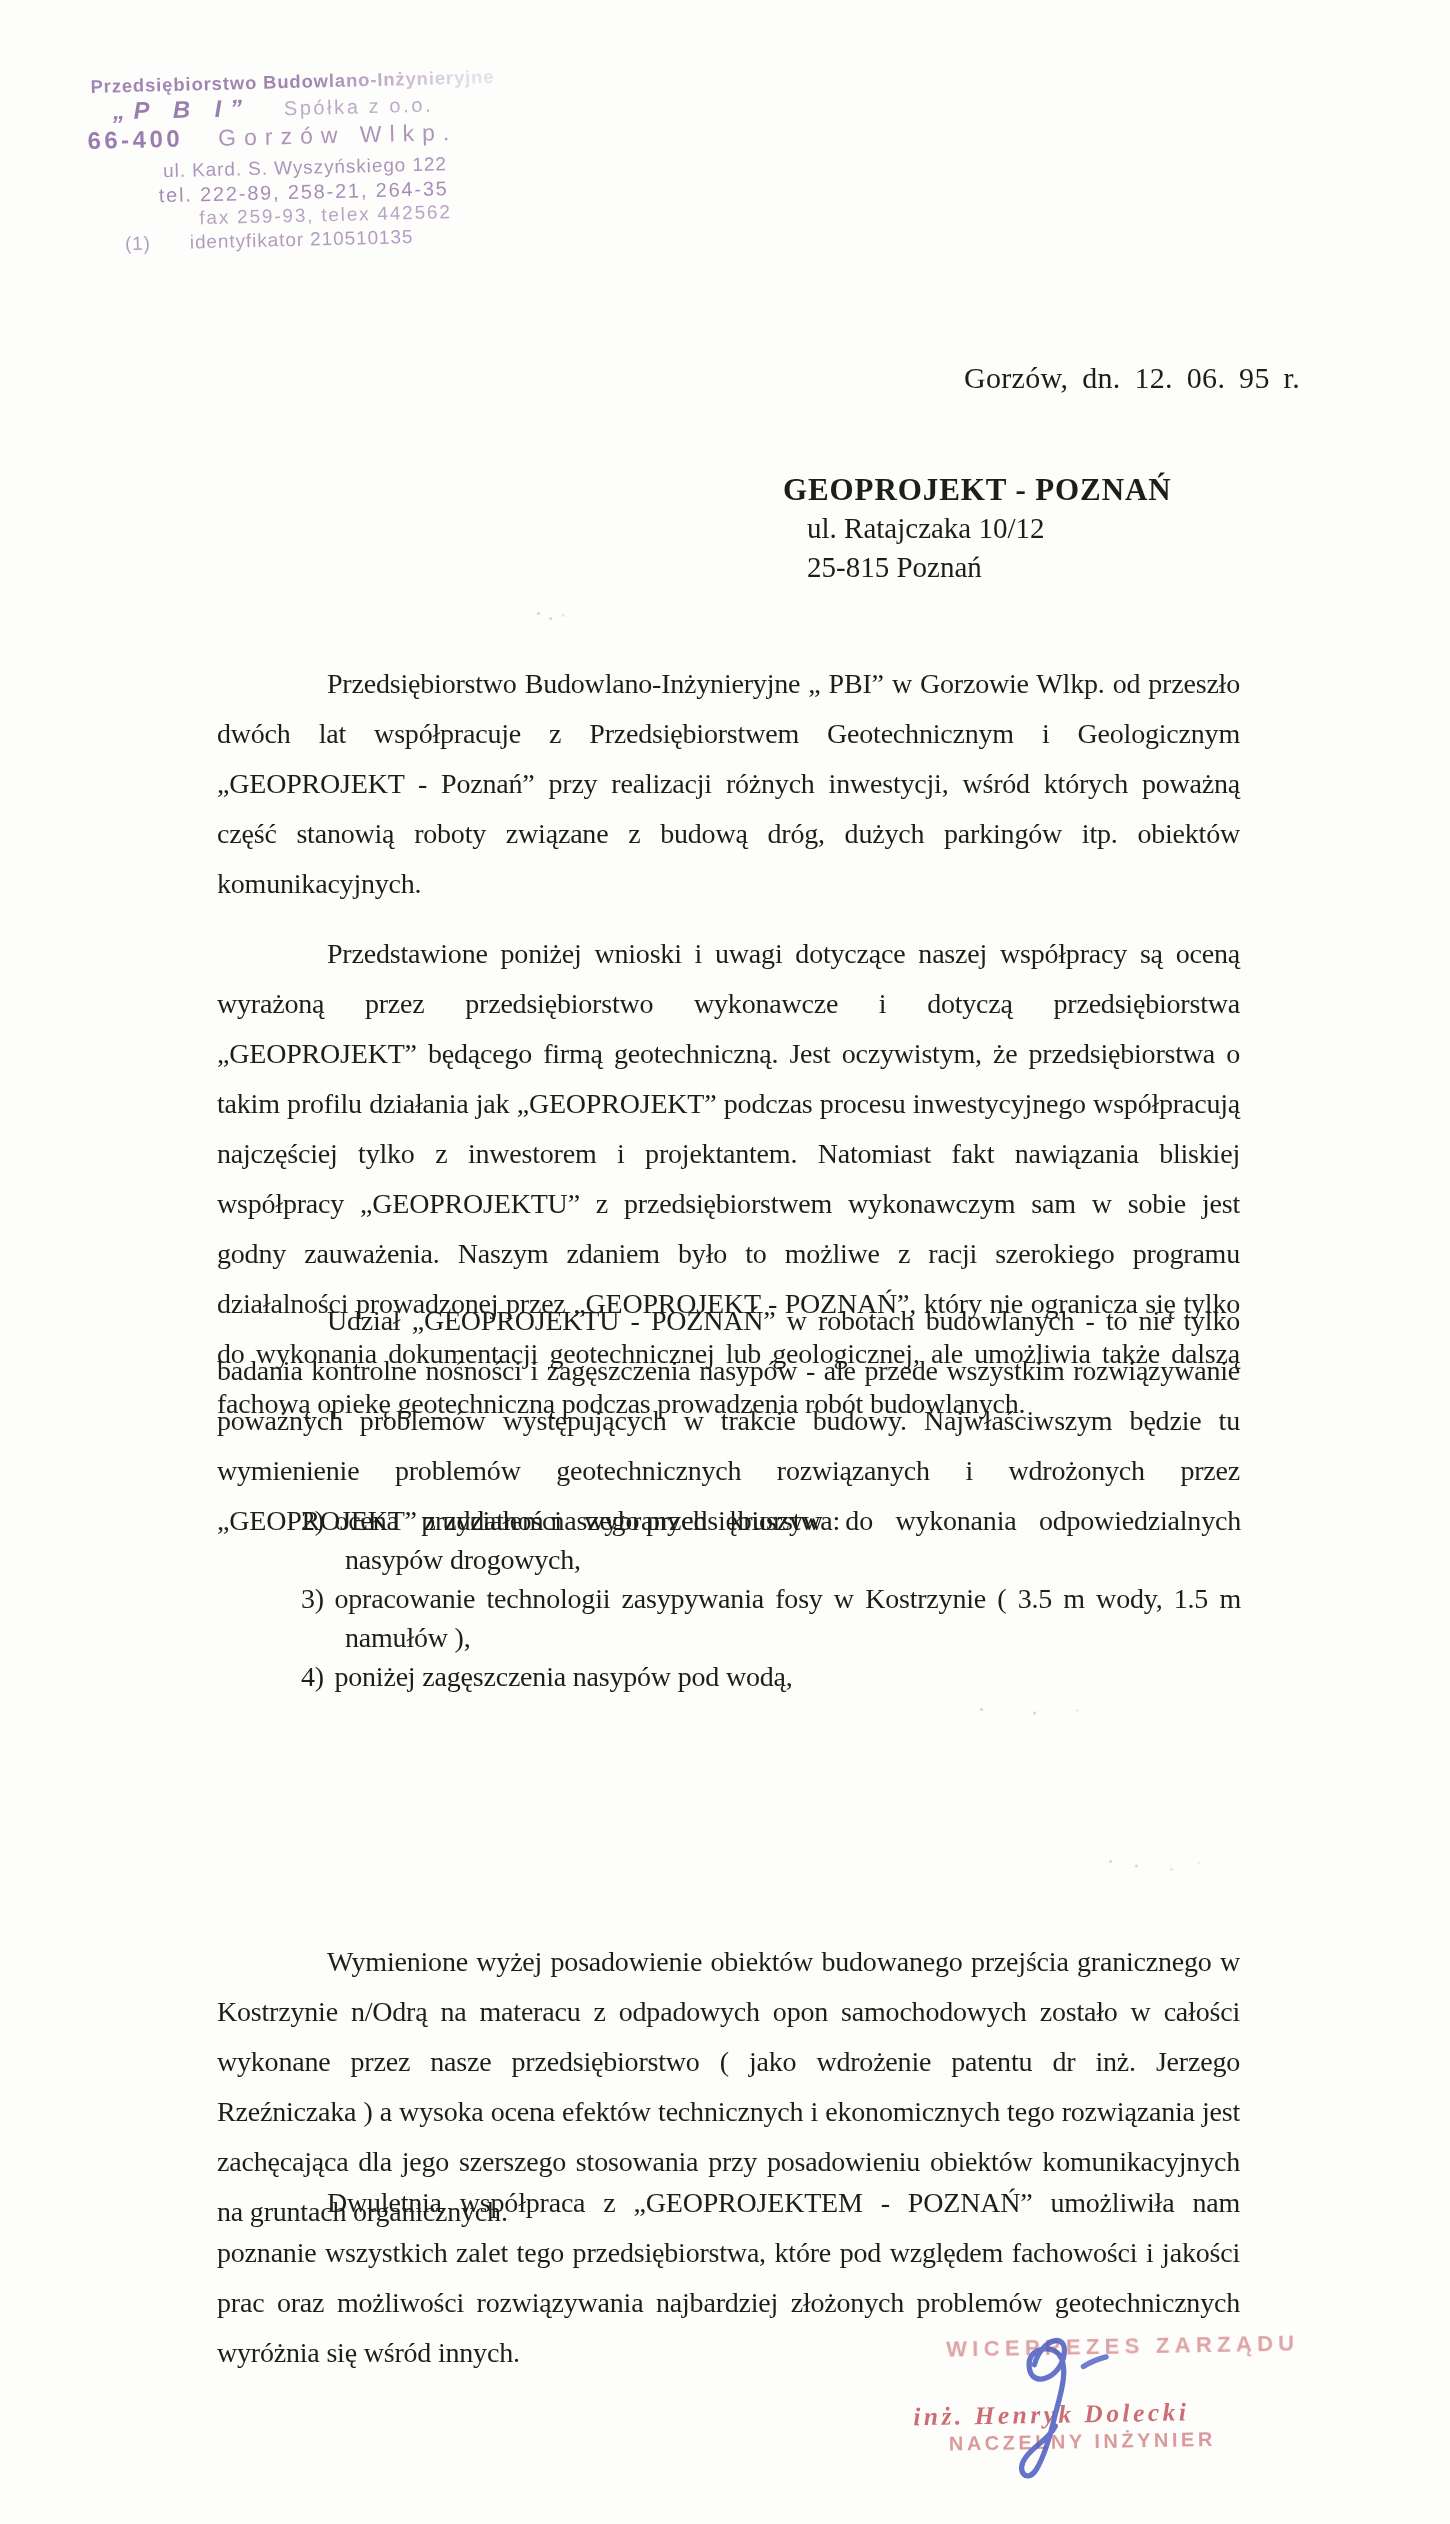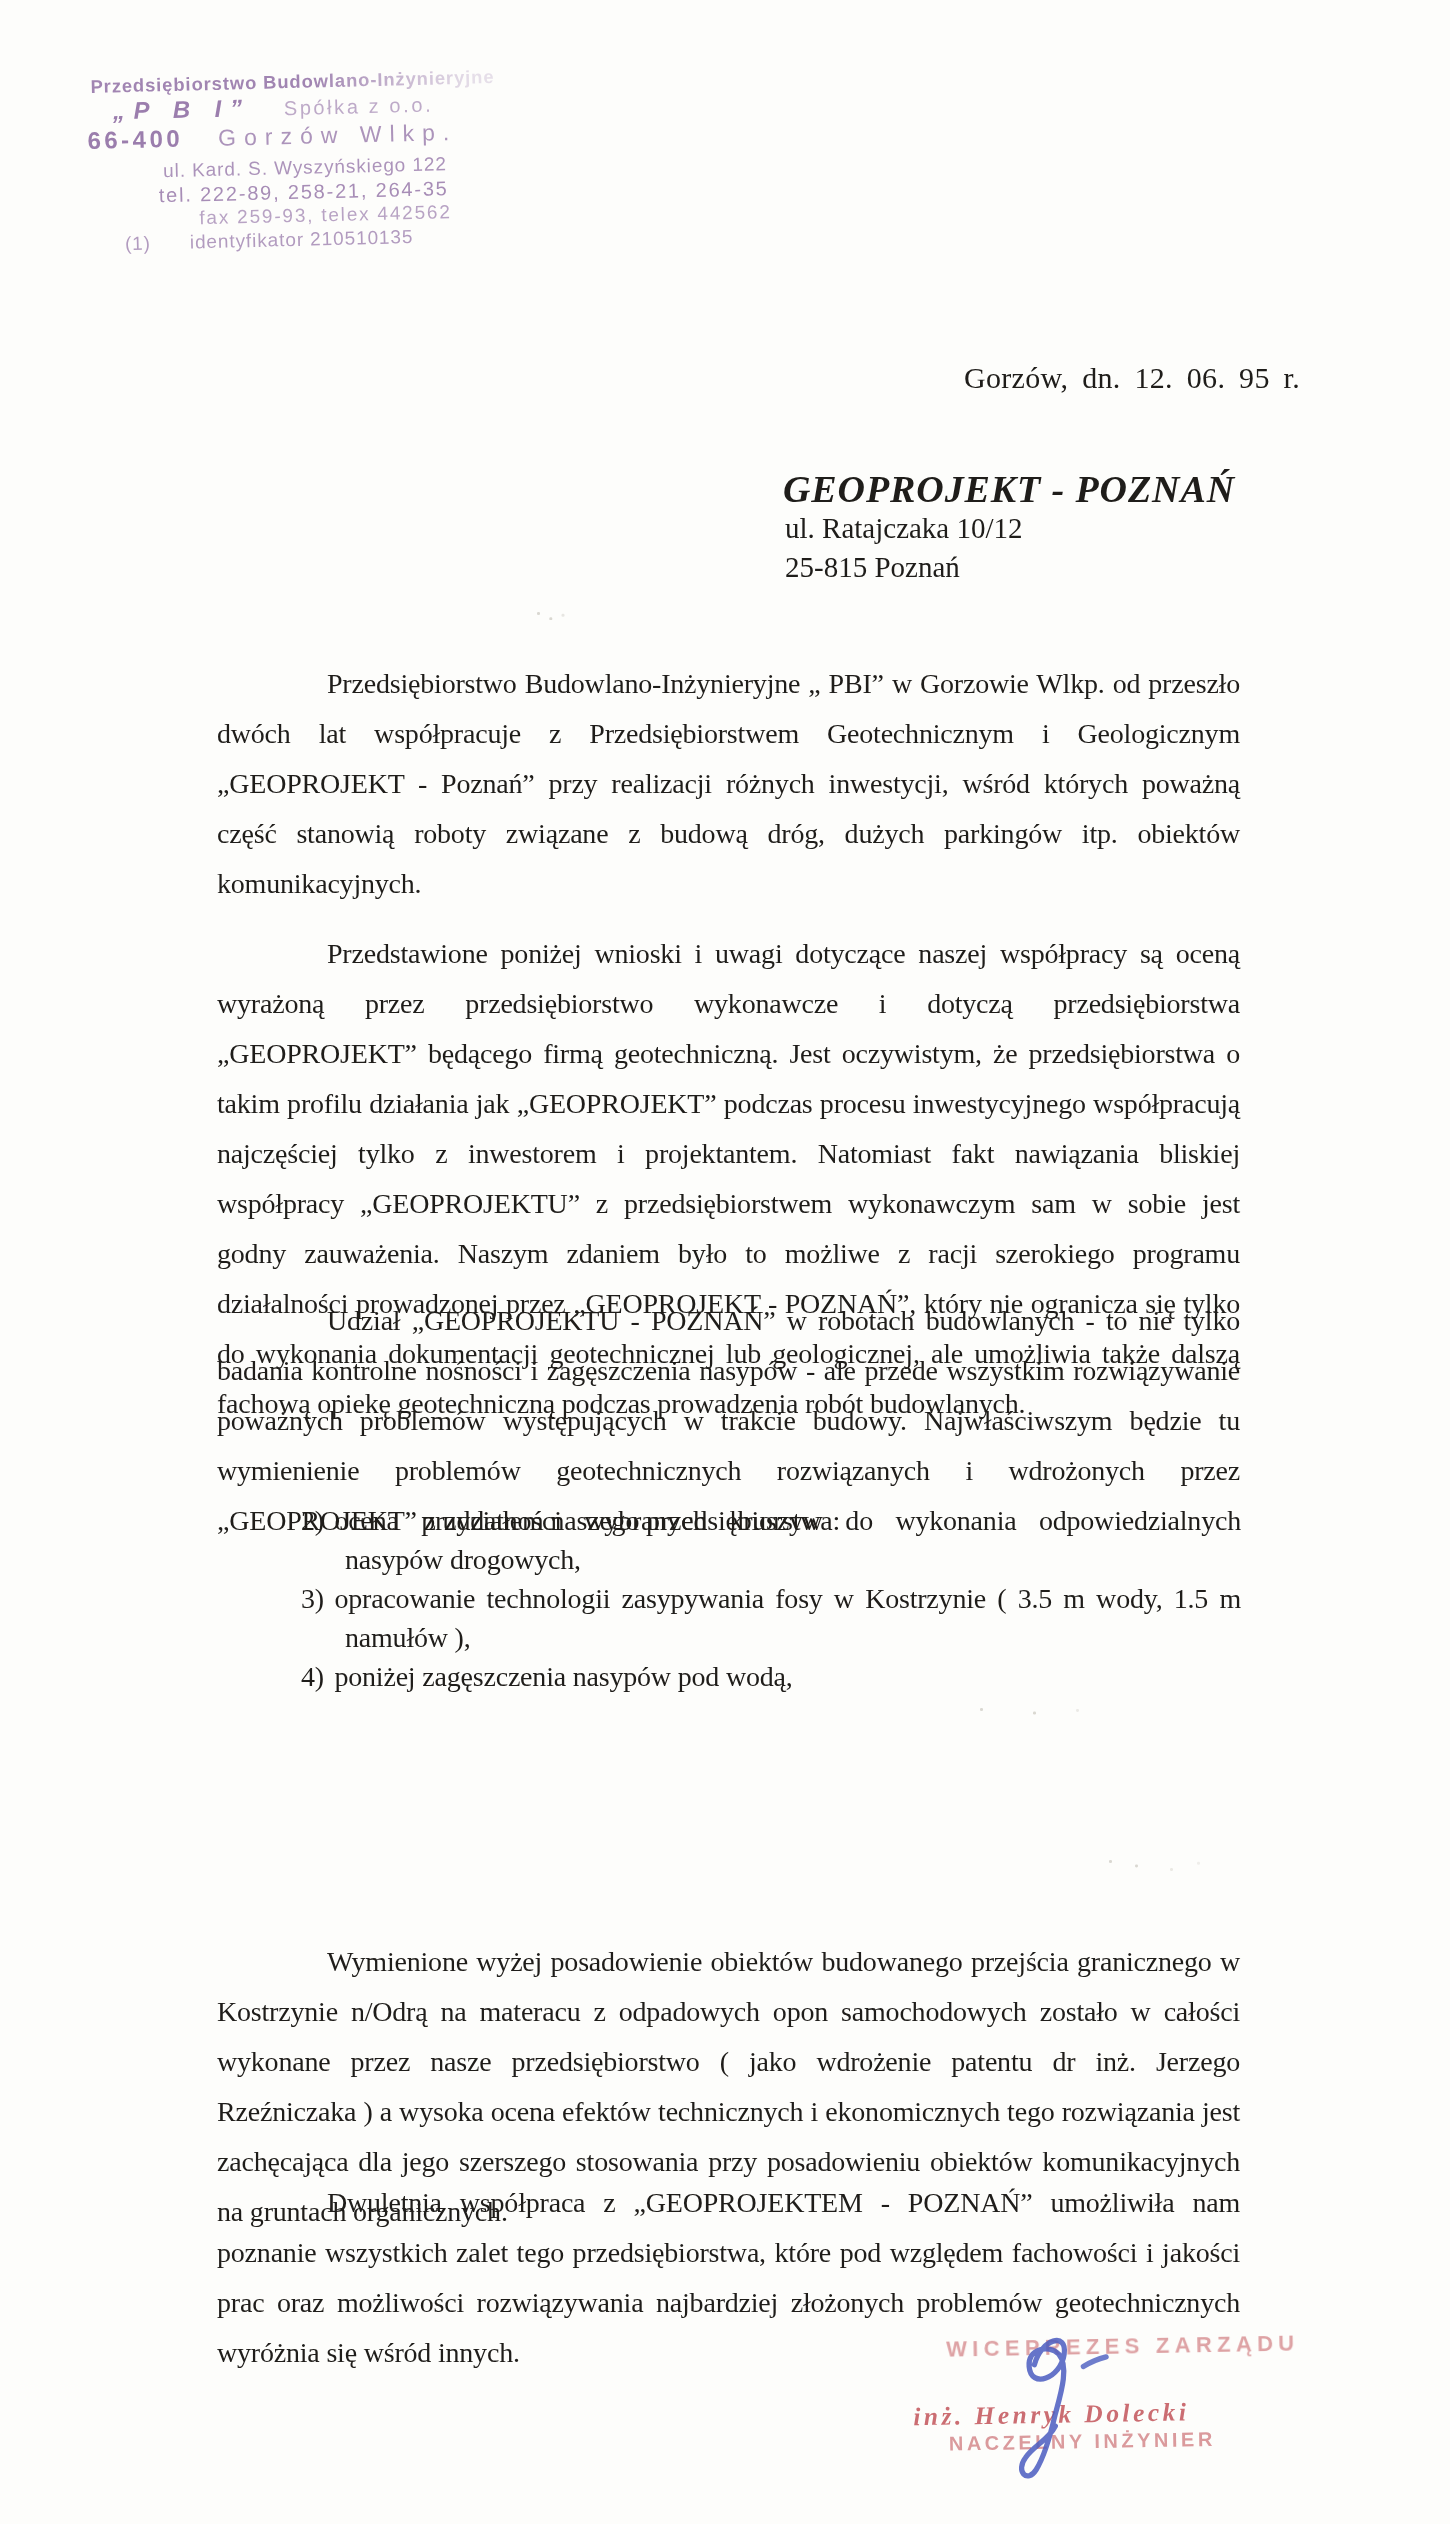--- a/index.html
+++ b/index.html
@@ -34,22 +34,22 @@
   .st-l6{font-size:19px;letter-spacing:1.8px;opacity:.6;margin-left:110px;}
   .st-l7{font-size:19px;letter-spacing:0.9px;opacity:.65;margin-left:35px;}
   .st-l7 .idn{margin-left:39px;}
   
   .date-line{
     position:absolute;top:361px;left:964px;
     font-size:30px;word-spacing:6.1px;letter-spacing:0.3px;
   }
   
   .recipient{position:absolute;top:470px;left:783px;font-size:29px;line-height:39px;}
-  .recipient .name{font-weight:700;font-size:38px;letter-spacing:0.9px;display:block;font-style:italic;}
-  .recipient .line{display:block;margin-left:2px;}
+  .recipient .name{font-weight:700;font-size:31px;letter-spacing:0.9px;display:block;}
+  .recipient .line{display:block;margin-left:24px;}
   
   .body-par{
     position:absolute;left:217px;width:1023px;
     font-size:28px;line-height:50px;
     text-align:justify;text-indent:110px;
     letter-spacing:-0.2px;
   }
   #p1{top:659px}
   #p2{top:929px}
   #p3{top:1296px}

